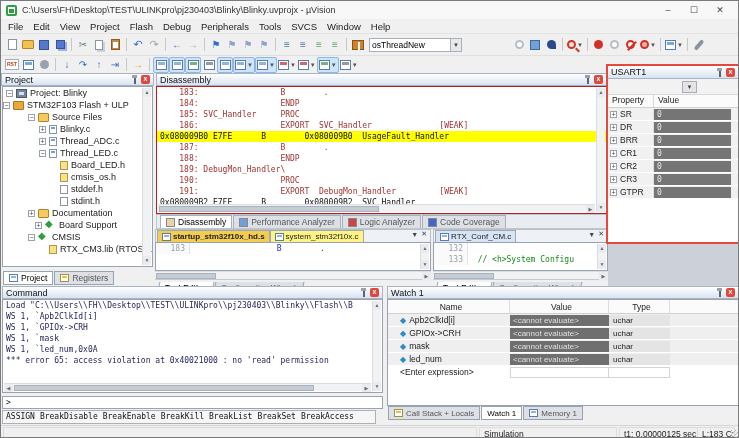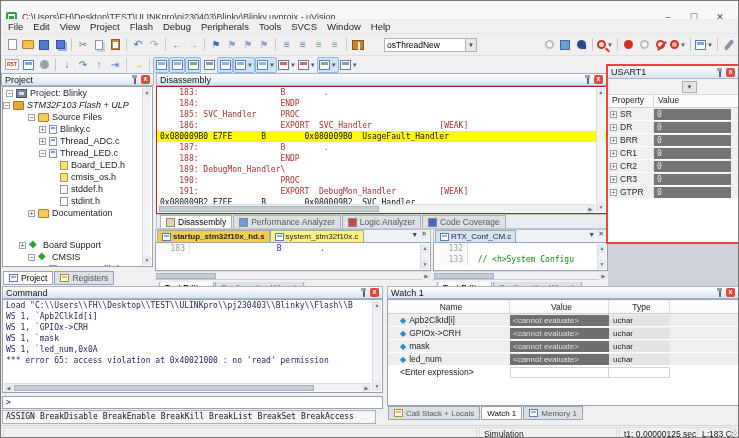--- a/index.html
+++ b/index.html
@@ -2,38 +2,38 @@
 <html><head>
 <meta charset="utf-8">
 <style>
   html,body{margin:0;padding:0;background:#888;}
   #app{position:relative;width:739px;height:438px;background:#f0f0f0;overflow:hidden;
        font-family:"Liberation Sans",sans-serif;color:#222;box-sizing:border-box;border:1px solid #7a7a7a;}
   #app *{box-sizing:border-box;}
 
   
   .titlebar{position:absolute;top:0;left:0;right:0;height:18px;background:#f8f8f8;
-            display:flex;align-items:center;padding:16px 5px;font-size:9px;color:#333;border-bottom:1px solid #e7e7e7;}
+            display:flex;align-items:center;padding:9px 5px;font-size:9px;color:#333;border-bottom:1px solid #e7e7e7;}
   .app-icon{width:11px;height:11px;background:#2f9e45;border-radius:2px;margin-right:5px;position:relative;flex:none;}
   .app-icon::after{content:"";position:absolute;inset:2px;border:1px solid #fff;background:linear-gradient(#fff 0 1px,transparent 1px);}
   .win-btns{margin-left:auto;display:flex;gap:0;color:#444;}
   .win-btn{width:26px;text-align:center;font-size:9px;}
   .menubar{position:absolute;top:18px;left:0;right:0;height:14px;display:flex;align-items:center;
            font-size:9.5px;background:#f0f0f0;padding-left:2px;}
   .menu-item{padding:0 5px;}
 
   
   .toolbar{position:absolute;left:0;right:0;display:flex;align-items:center;padding-left:3px;background:#f0f0f0;}
   #toolbar1{top:32px;height:22px;border-top:1px solid #e4e4e4;}
   #toolbar2{top:54px;height:18px;border-top:1px solid #e0e0e0;}
   .tbtn{height:16px;min-width:16px;padding:0 1px;display:flex;align-items:center;justify-content:center;position:relative;flex:none;}
   .tbtn.on{background:#cfe4f8;border:1px solid #8cb8e6;border-radius:2px;}
   .tsep{width:1px;height:13px;background:#c8c8c8;margin:0 3px;flex:none;}
   .dd{font-size:6px;color:#555;margin-left:1px;}
-  .tsearch{display:flex;align-items:flex-end;margin:0 18px;flex:none;border-radius:7px;}
+  .tsearch{display:flex;align-items:flex-end;margin:0 3px;flex:none;border-radius:7px;}
   .tsearch input{width:82px;height:14px;border:1px solid #a8b0bc;font:8.5px "Liberation Sans",sans-serif;padding:0 2px;}
   .tsearch .cbo{width:11px;height:14px;border:1px solid #a8b0bc;border-left:none;background:#e8e8e8;font-size:6px;
                 display:flex;align-items:center;justify-content:center;color:#444;}
   .tgap{width:46px;flex:none;}
 
   
   .ic{display:flex;align-items:center;justify-content:center;font-size:10px;line-height:1;position:relative;flex:none;}
   .I-page{width:9px;height:11px;background:#fff;border:1px solid #8a94a2;}
   .I-folder{width:12px;height:9px;background:#f2c14e;border:1px solid #b2842a;border-radius:1px;}
   .I-disk{width:10px;height:10px;background:#5578cc;border:1px solid #35539e;}
@@ -436,21 +436,21 @@
           <span class="pin"></span>
           <span class="xbtn">x</span>
         </span>
       </div>
       <div id="project-tree">
           <div class="trow" style="padding-left: 3px;">
             <span class="t-exp">−</span>
             <span class="t-ico k-target"></span>
             <span>Project: Blinky</span>
           </div>
-          <div class="trow" style="padding-left: 0; font-style: italic;">
+          <div class="trow" style="padding-left: 0;">
             <span class="t-exp">−</span>
             <span class="t-ico k-tfold"></span>
             <span>STM32F103 Flash + ULP</span>
           </div>
           <div class="trow" style="padding-left: 25px;">
             <span class="t-exp">−</span>
             <span class="t-ico k-folder"></span>
             <span>Source Files</span>
           </div>
           <div class="trow" style="padding-left: 36px;">
@@ -486,21 +486,21 @@
           <div class="trow" style="padding-left: 47px;">
             <span class="t-exp none"></span>
             <span class="t-ico k-file"></span>
             <span>stdint.h</span>
           </div>
           <div class="trow" style="padding-left: 25px;">
             <span class="t-exp">+</span>
             <span class="t-ico k-folder"></span>
             <span>Documentation</span>
           </div>
-          <div class="trow" style="padding-left: 16px; margin-top: 20px;">
+          <div class="trow" style="padding-left: 32px;">
             <span class="t-exp">+</span>
             <span class="t-ico k-diamond"></span>
             <span>Board Support</span>
           </div>
           <div class="trow" style="padding-left: 25px;">
             <span class="t-exp">−</span>
             <span class="t-ico k-diamond"></span>
             <span>CMSIS</span>
           </div>
           <div class="trow" style="padding-left: 36px;">

